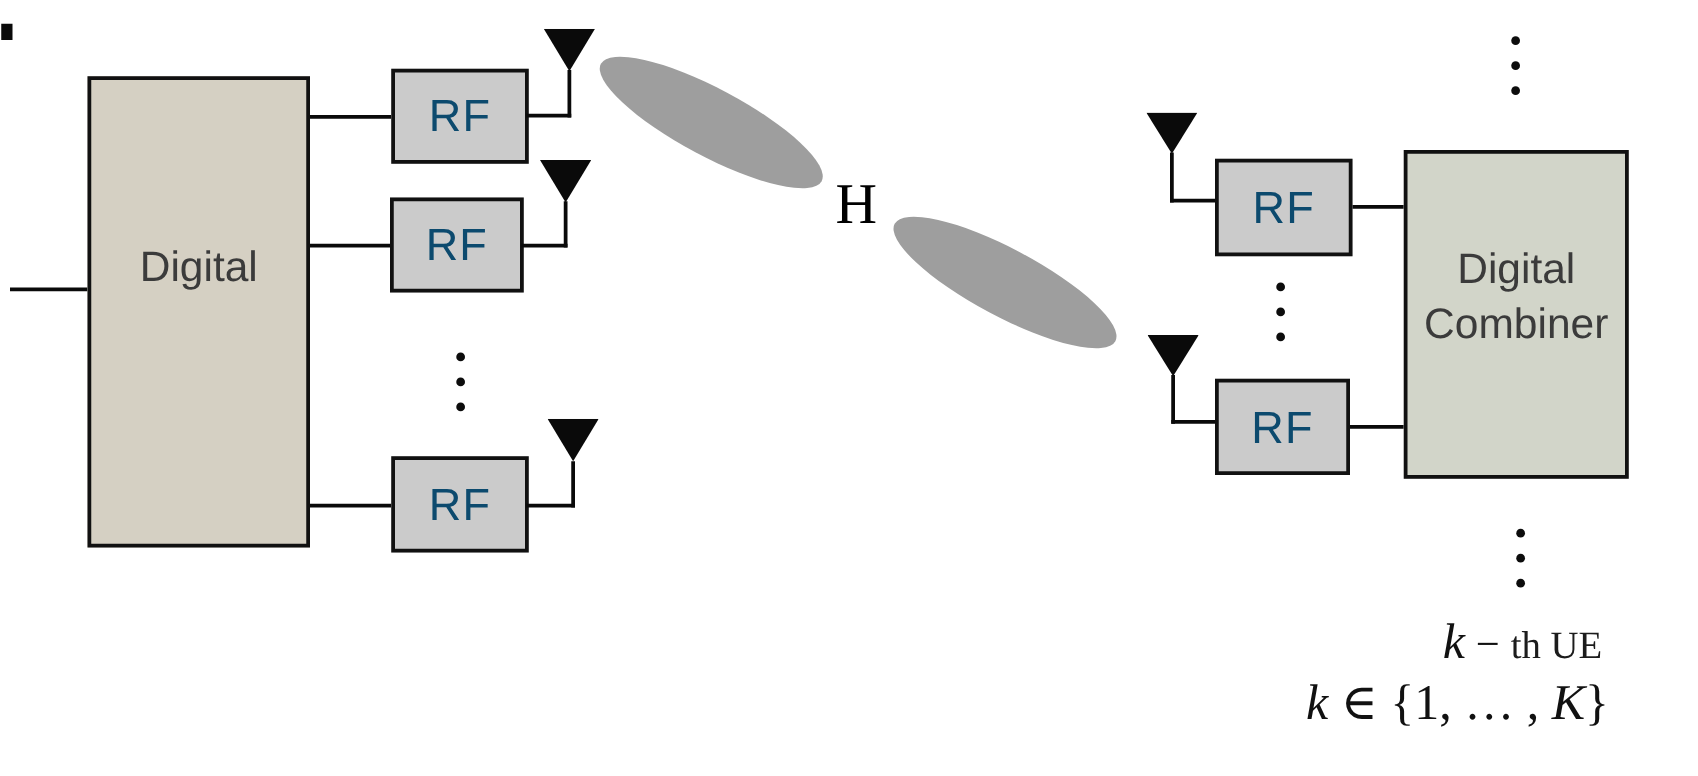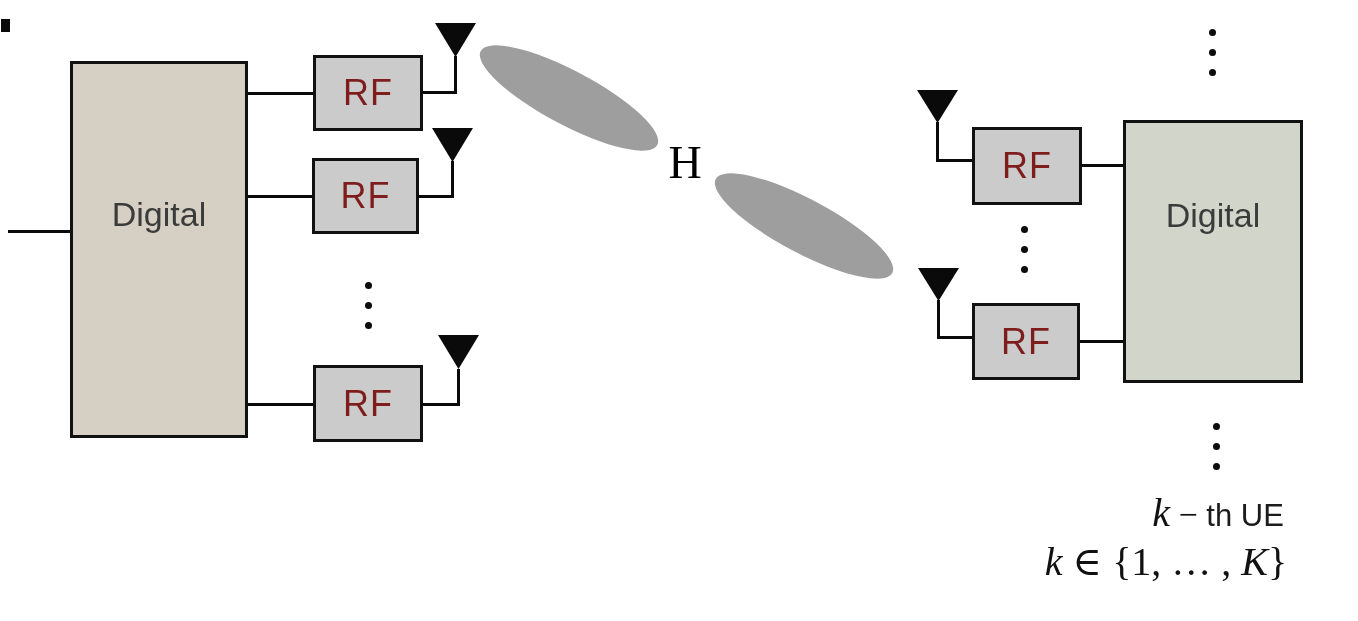--- a/index.html
+++ b/index.html
@@ -6,21 +6,21 @@
   .stage{position:relative;width:1358px;height:621px;background:#ffffff;overflow:hidden;
          font-family:"Liberation Sans",sans-serif;}
   
   .hline{position:absolute;height:3px;background:#0a0a0a;}
   .vline{position:absolute;width:3px;background:#0a0a0a;}
   
   .box{position:absolute;box-sizing:border-box;border:3px solid #111111;
        display:flex;align-items:center;justify-content:center;}
   .precoder{left:70px;top:61px;width:178px;height:377px;background:#d5d0c3;}
   .combiner{left:1123px;top:120px;width:180px;height:263px;background:#d2d5c9;}
-  .rfbox{background:#cbcbcb;color:#7f1d1d;font-size:36px;letter-spacing:1px;}
+  .rfbox{background:#cbcbcb;color:#0c4a6e;font-size:36px;letter-spacing:1px;}
   .rf-tx1{left:313px;top:55px;width:110px;height:76px;}
   .rf-tx2{left:312px;top:158px;width:107px;height:76px;}
   .rf-tx3{left:313px;top:365px;width:110px;height:77px;}
   .rf-rx1{left:972px;top:127px;width:110px;height:78px;}
   .rf-rx2{left:972px;top:303px;width:108px;height:77px;}
   .biglabel{position:absolute;left:0;right:0;text-align:center;
             font-size:34px;line-height:47px;color:#3b3b3b;}
   .precoder .biglabel{top:127px;}
   .combiner .biglabel{top:70px;line-height:44px;}
   
@@ -39,21 +39,21 @@
   .dots{position:absolute;display:flex;flex-direction:column;gap:13px;}
   .dot{width:7px;height:7px;border-radius:50%;background:#0c0c0c;}
   
   .caption{position:absolute;text-align:center;color:#111111;white-space:nowrap;}
   .ue-caption{left:1093px;top:489px;width:250px;font-size:31px;}
   .ue-set{left:1028px;top:538px;width:276px;font-size:40px;
           font-family:"Liberation Serif","DejaVu Serif",serif;}
   .math-i{font-family:"Liberation Serif","DejaVu Serif",serif;font-style:italic;font-size:40px;}
   .math-i.inK{font-size:40px;}
   .serif-n{font-family:"Liberation Serif","DejaVu Serif",serif;font-size:34px;}
-  .sans-t{font-family:Liberation Sans, sans-serif;font-size:31px;color:#1c1c1c;text-align:center;}
+  .sans-t{font-family:Liberation Serif, serif;font-size:31px;color:#1c1c1c;text-align:center;}
   .corner-mark{position:absolute;left:1px;top:19px;width:9px;height:13px;background:#0a0a0a;}
 </style>
 </head>
 <body>
 
 <div class="stage">
 
   <div class="corner-mark"></div>
 
   <div class="hline" style="left:8px;top:230px;width:62px;"></div>
@@ -122,20 +122,21 @@
   <div class="vline" style="left:937px;top:300px;height:39px;"></div>
   <div class="hline" style="left:937px;top:336px;width:35px;"></div>
   <div class="box rfbox rf-rx2">
     <span>RF</span>
   </div>
   <div class="hline" style="left:1080px;top:340px;width:43px;"></div>
 
   <div class="box combiner">
     <div class="biglabel">
       <div>Digital</div>
+      <div>Combiner</div>
     </div>
   </div>
 
   <div class="dots" style="left:1213px;top:423px;">
     <i class="dot"></i>
     <i class="dot"></i>
     <i class="dot"></i>
   </div>
 
   <div class="caption ue-caption">

